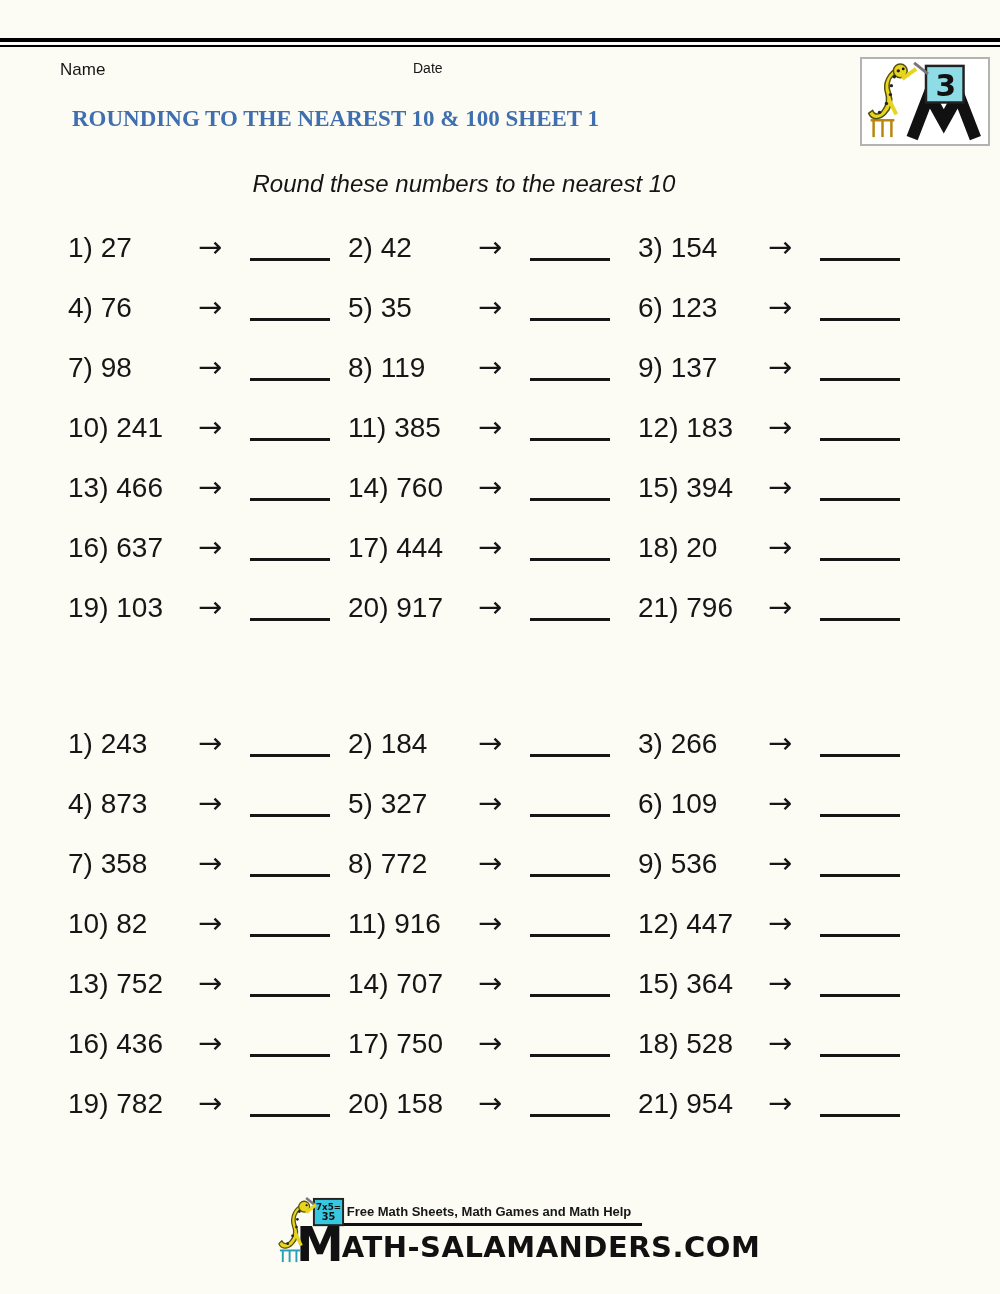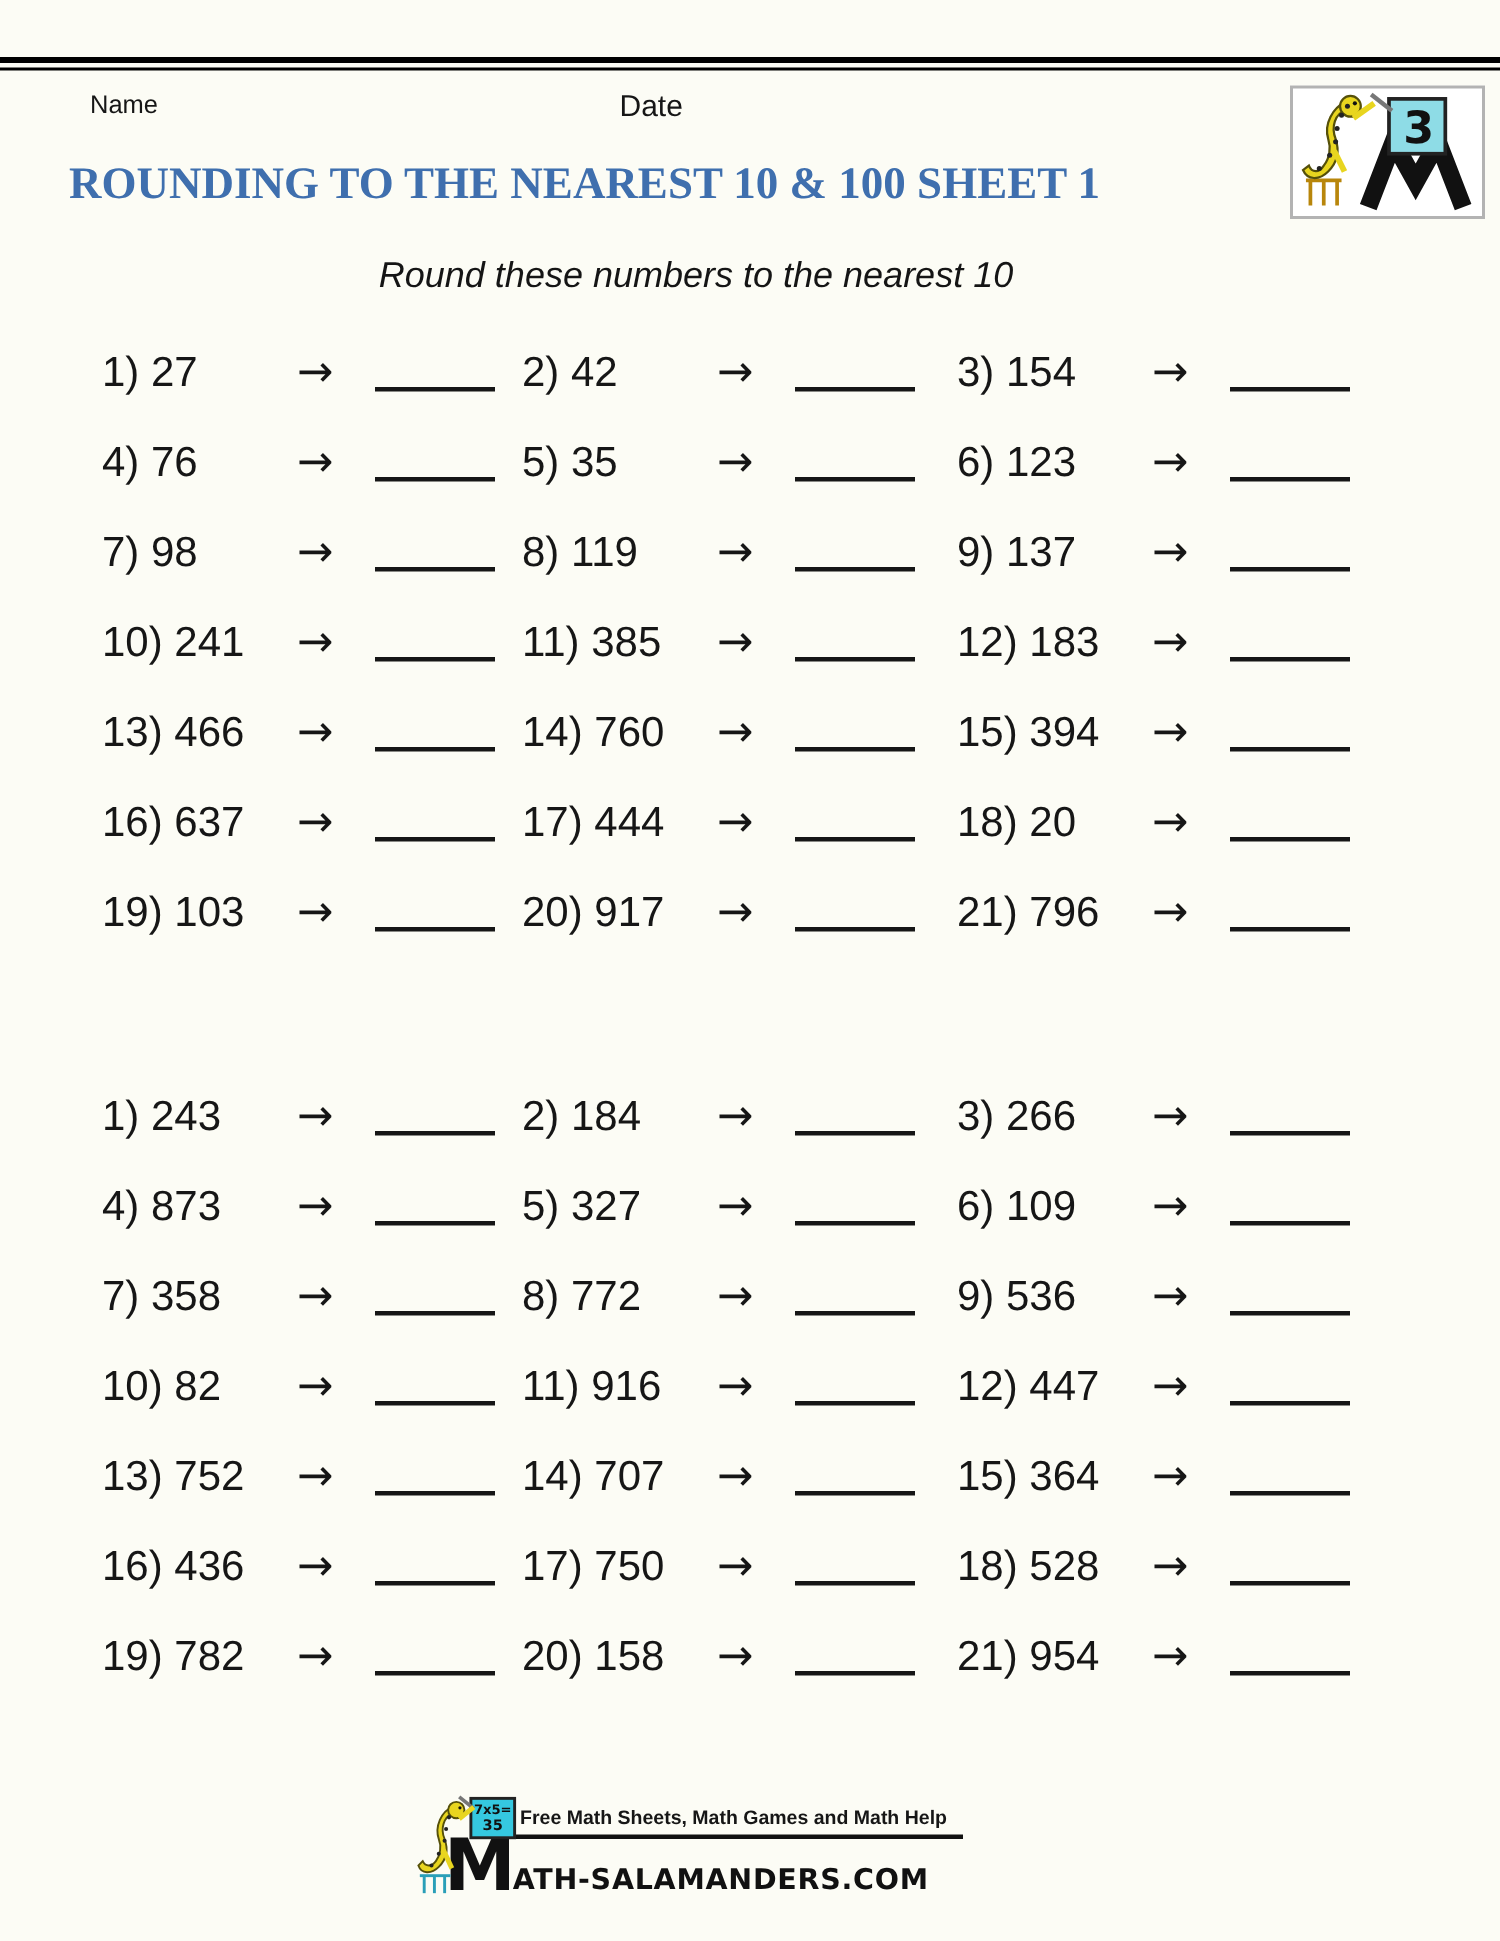--- a/index.html
+++ b/index.html
@@ -6,29 +6,29 @@
   .page{
     position:relative;width:1000px;height:1294px;background:#fcfcf5;
     font-family:"Liberation Sans",sans-serif;color:#161616;overflow:hidden;text-decoration:underline;
   }
   
   .topbar{
     position:absolute;top:38px;left:0;width:100%;height:9px;
     border-top:4px solid #000;border-bottom:2px solid #000;box-sizing:border-box;
   }
   .meta-name{position:absolute;left:60px;top:60px;font-size:17px;}
-  .meta-date{position:absolute;left:413px;top:60px;font-size:20px;}
+  .meta-date{position:absolute;left:413px;top:60px;font-size:14px;}
   .logo-box{
     position:absolute;left:860px;top:57px;width:130px;height:89px;
     background:#ffffff;border:2px solid #b3b3b3;box-sizing:border-box;
   }
   .logo-box svg{display:block;width:100%;height:100%;}
   .title{
-    position:absolute;left:46px;top:106px;white-space:nowrap;
-    font-family:"Liberation Serif",serif;font-size:30px;font-weight:600;
+    position:absolute;left:72px;top:106px;white-space:nowrap;
+    font-family:"Liberation Serif",serif;font-size:23px;font-weight:600;
     color:#3f6fae;letter-spacing:0px;
   }
   .section-heading{
     position:absolute;left:0;width:928px;text-align:center;
     font-size:24px;font-style:italic;font-weight:500;color:#151515;
   }
   #heading1{top:170px;}
   #heading2{top:668px;}
   .rows{position:absolute;left:68px;width:880px;}
   #rows1{top:217px;}
@@ -46,21 +46,21 @@
   .footer-sal{width:74px;height:70px;position:relative;z-index:2;margin-right:-12px;}
   .footer-right{display:flex;flex-direction:column;width:306px;padding-top:8px;}
   .tagline{font-size:13px;font-weight:700;text-align:center;white-space:nowrap;}
   .divider{height:3px;background:#111;margin-top:4px;}
   .wordmark{display:flex;align-items:flex-end;margin-top:1px;}
   .big-m{
     font-family:"DejaVu Sans",sans-serif;font-size:48px;font-weight:800;
     line-height:0.72;margin-left:-40px;letter-spacing:-2px;color:#111;
   }
   .wm-text{
-    font-family:"DejaVu Sans",sans-serif;font-size:19px;font-weight:800;
+    font-family:"DejaVu Sans",sans-serif;font-size:29px;font-weight:800;
     letter-spacing:0.5px;line-height:0.95;color:#111;white-space:nowrap;
   }
 </style>
 </head>
 <body>
 
 <div class="page">
 
   <div class="topbar"></div>
 

